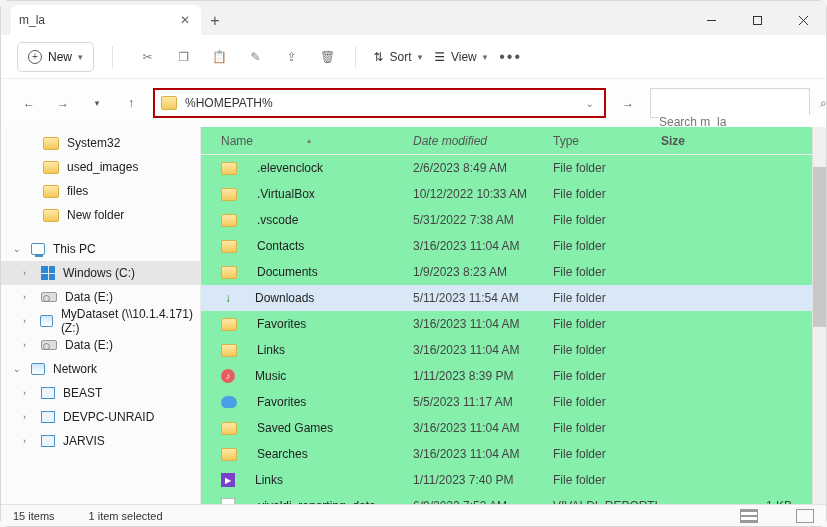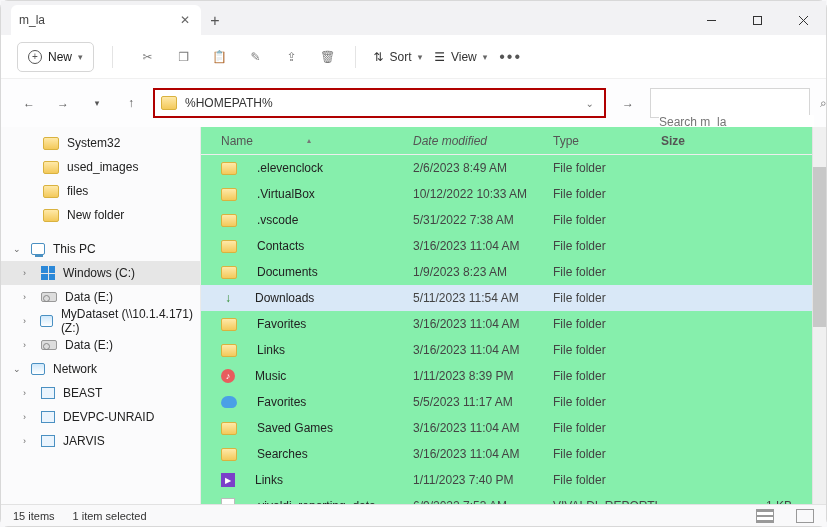--- a/index.html
+++ b/index.html
@@ -73,21 +73,21 @@
 .row .c-date { width:140px; color:#444; }
 .row .c-type { width:100px; color:#444; }
 .row .c-size { flex:1; text-align:right; padding-right:20px; color:#444;}
 .ic-file { width:14px;height:16px;border:1px solid #bbb;background:#fff;position:relative; }
 .ic-music { width:14px;height:14px;border-radius:50%;background:#e85d5d;display:flex;align-items:center;justify-content:center;color:#fff;font-size:9px; }
 .ic-cloud { width:16px;height:12px;background:#4aa0e6;border-radius:8px 8px 6px 6px;position:relative; }
 .ic-video { width:14px;height:14px;background:#7b3fc9;display:flex;align-items:center;justify-content:center;color:#fff;font-size:8px; }
 .ic-dl { width:14px;height:14px;display:flex;align-items:center;justify-content:center;color:#2a8a2a;font-weight:bold; }
 
 
-.status { height:22px; border-top:1px solid #e2e2e2; display:flex; align-items:center; padding:0 12px; gap:18px; font-size:11px; color:#333; background:#f9f9fa;}
+.status { height:22px; border-top:1px solid #e2e2e2; display:flex; align-items:center; padding:0 12px; gap:34px; font-size:11px; color:#333; background:#f9f9fa;}
 .status .spacer { flex:1; }
 .status .view-ic { width:18px;height:14px;border:1px solid #999;cursor:pointer; margin-left:4px;}
 
 .scrollbar-v { width:14px; background:#f0f0f0; border-left:1px solid #e3e3e3; display:flex; flex-direction:column; }
 .scrollbar-v .thumb { background:#c8c8c8; border-radius:0; }
 </style>
 </head>
 <body>
 
 <div class="window">

